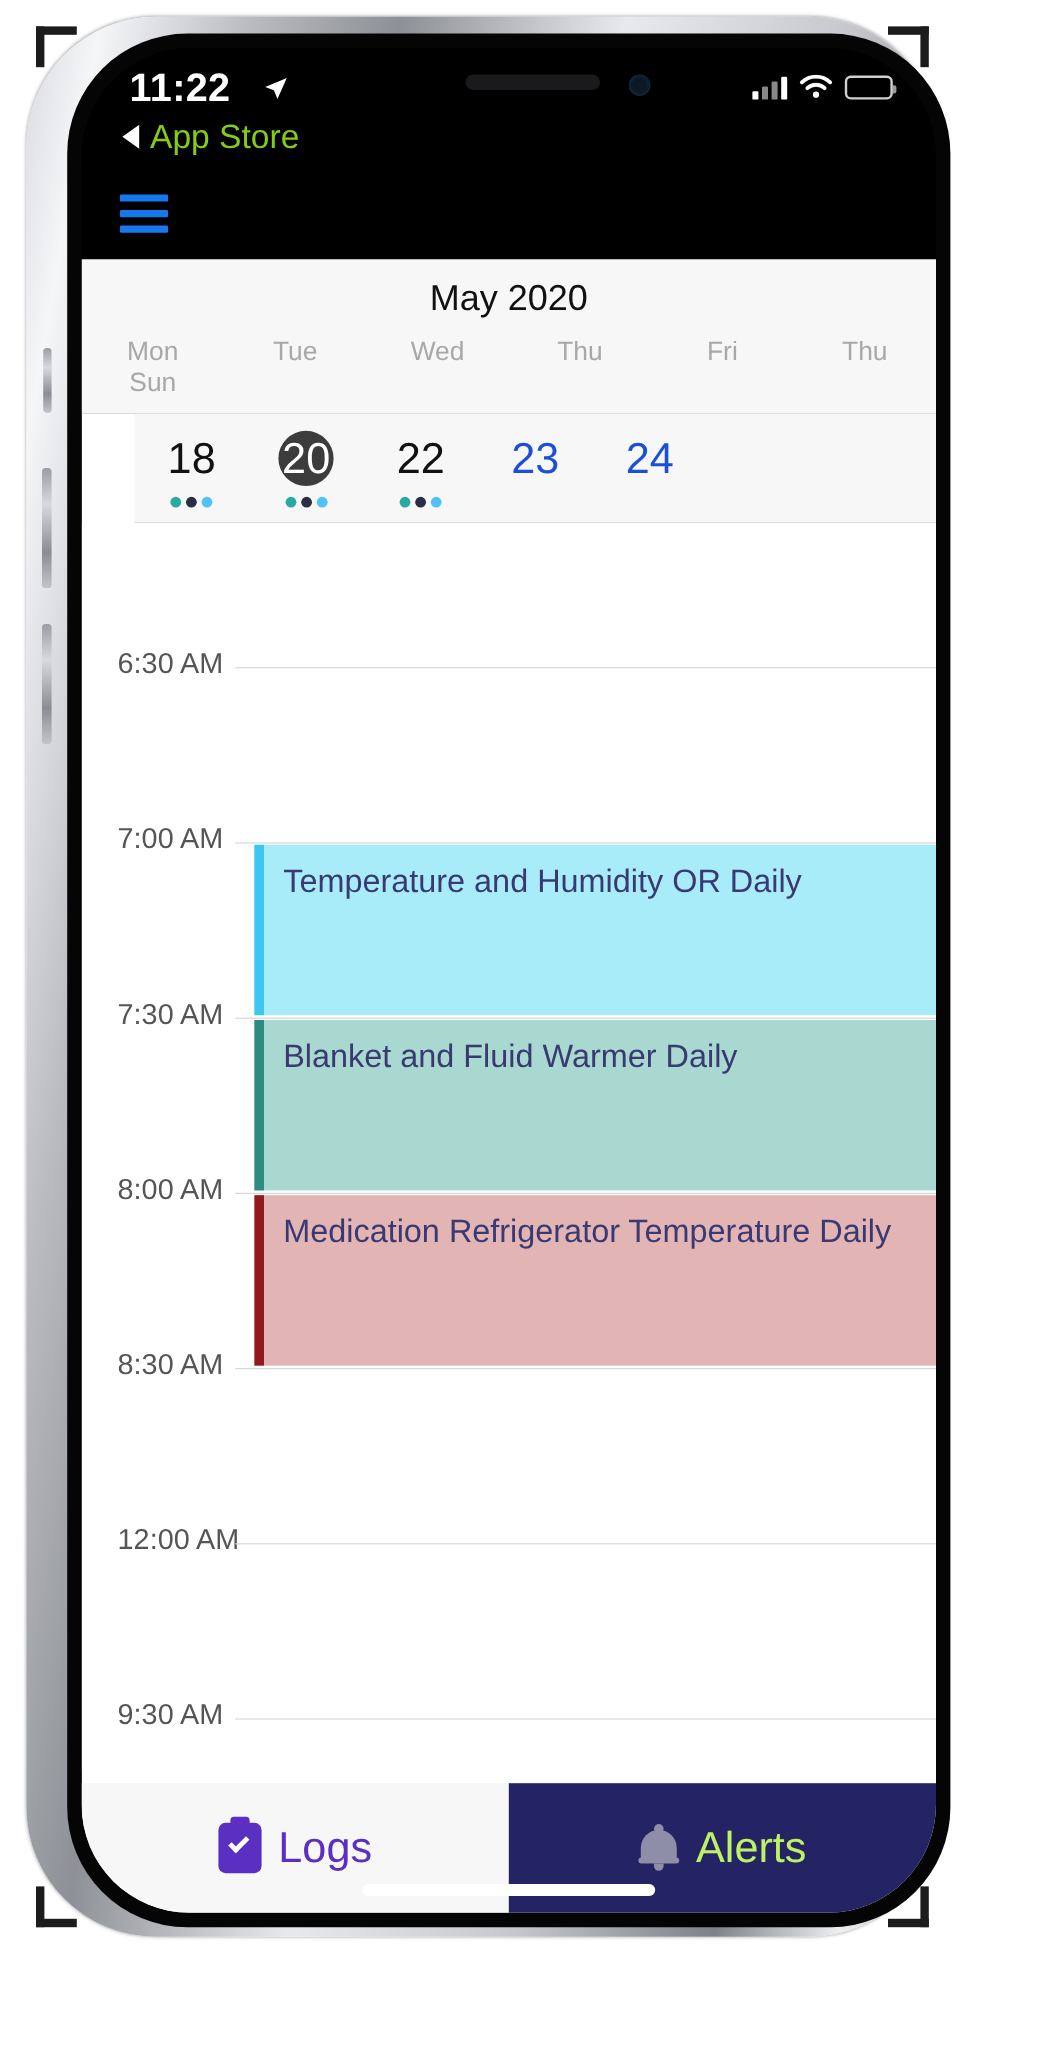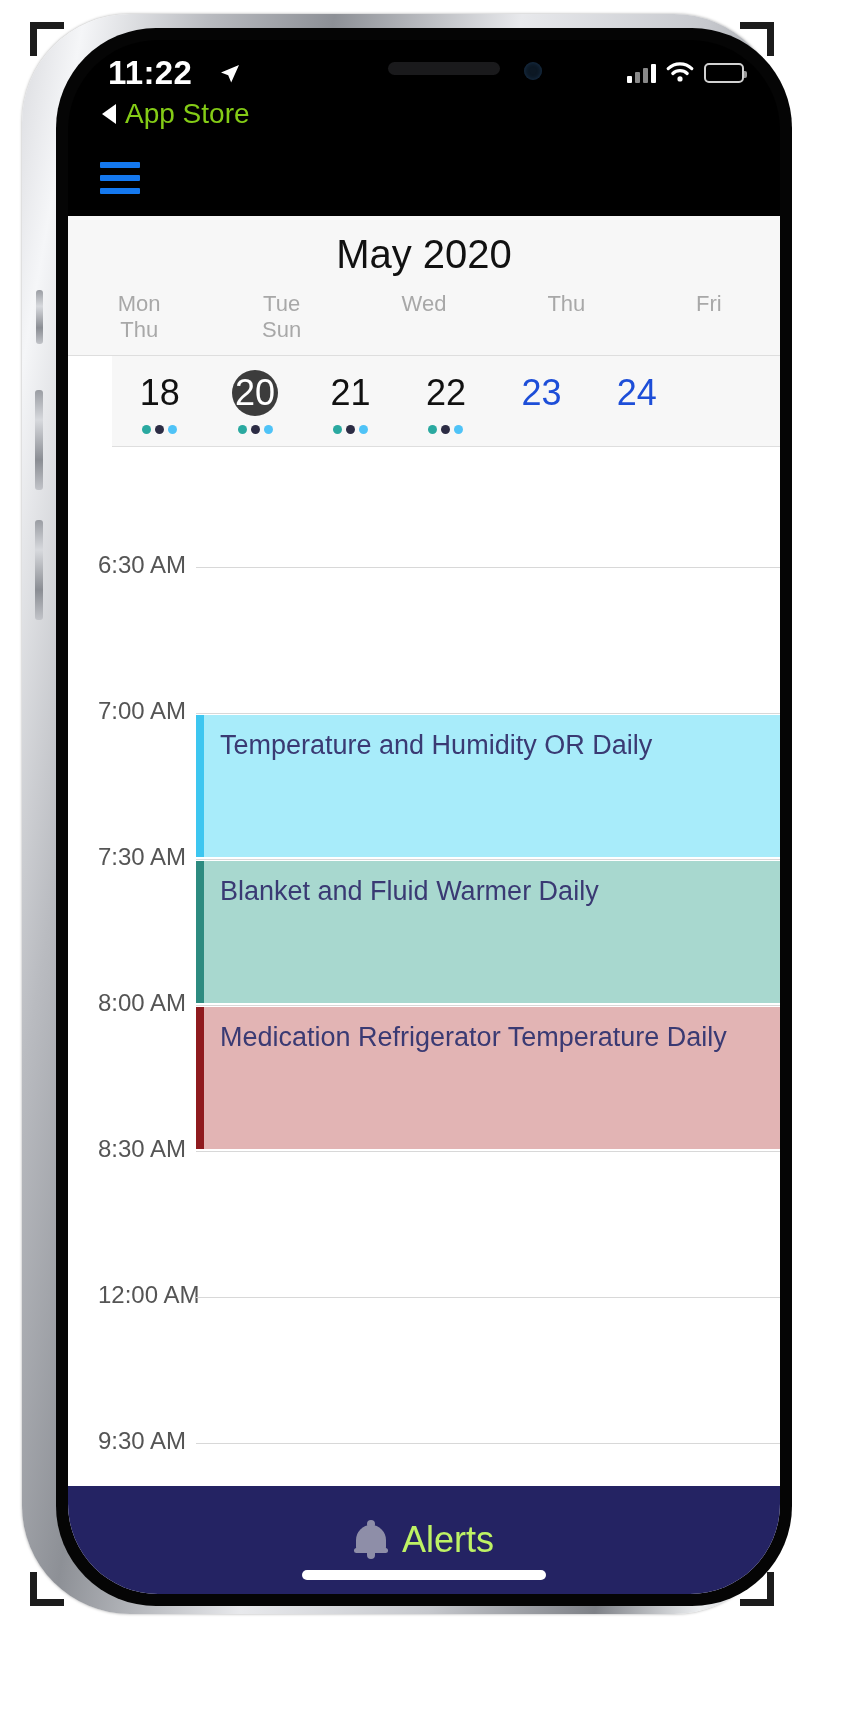--- a/index.html
+++ b/index.html
@@ -142,25 +142,25 @@
   
   #app-body {
     position: absolute; left: 0; top: 176px;
     width: 100%; bottom: 0; background: #ffffff;
     overflow: hidden;
   }
 
   
   #calendar-header { background:#f7f7f7; }
   #month-title {
-    text-align: center; font-size: 40px; color:#111;
+    text-align: center; font-size: 30px; color:#111;
     padding: 16px 0 14px;
   }
   #weekday-row {
-    display: grid; grid-template-columns: repeat(5,1fr);
+    display: grid; grid-template-columns: repeat(6,1fr);
     padding-bottom: 12px;
     border-bottom: 1px solid #dedede;
   }
   .weekday-label {
     text-align:center; font-size:22px; color:#a8a8a8;
   }
   #date-row {
     display: grid; grid-template-columns: repeat(7,1fr);
     background:#f7f7f7; padding: 14px 0 12px;
     border-bottom: 1px solid #dedede;
@@ -189,21 +189,21 @@
   .hour-row { position: absolute; left:0; width:100%; height:1px; }
   .hour-label {
     position:absolute; left:30px; top:-16px;
     font-size:24px; color:#555; white-space:nowrap;
   }
   .hour-line {
     position:absolute; left:128px; right:0; top:0;
     height:1px; background:#d8d8d8;
   }
   .event {
-    position:absolute; left:128px; right:0;
+    position:absolute; left:144px; right:0;
     border-left: 8px solid #000;
     display:flex; align-items:flex-start;
     padding: 14px 0 0 16px;
     cursor:pointer;
   }
   .event-title {
     font-size: 27px; color:#3a3a73; line-height:1.25;
     white-space: nowrap;
   }
 
@@ -354,28 +354,20 @@
           </div>
           <div class="date-cell selected">
             <div class="date-num" style="background: rgb(60, 60, 60);">20</div>
             <div class="dot-group">
               <span class="dot" style="background: rgb(42, 169, 160);"></span>
               <span class="dot" style="background: rgb(44, 44, 68);"></span>
               <span class="dot" style="background: rgb(79, 195, 247);"></span>
             </div>
           </div>
           <div class="date-cell">
-            <div class="date-num">21</div>
-            <div class="dot-group">
-              <span class="dot" style="background: rgb(42, 169, 160);"></span>
-              <span class="dot" style="background: rgb(44, 44, 68);"></span>
-              <span class="dot" style="background: rgb(79, 195, 247);"></span>
-            </div>
-          </div>
-          <div class="date-cell">
             <div class="date-num">22</div>
             <div class="dot-group">
               <span class="dot" style="background: rgb(42, 169, 160);"></span>
               <span class="dot" style="background: rgb(44, 44, 68);"></span>
               <span class="dot" style="background: rgb(79, 195, 247);"></span>
             </div>
           </div>
           <div class="date-cell weekend">
             <div class="date-num">23</div>
             <div class="dot-group"></div>
@@ -422,20 +414,28 @@
             <span class="event-title" style="color: rgb(58, 58, 115);">Blanket and Fluid Warmer Daily</span>
           </div>
           <div class="event" style="top: 560px; height: 142px; background: rgb(226, 180, 180); border-left-color: rgb(143, 26, 30);">
             <span class="event-title" style="color: rgb(58, 58, 115);">Medication Refrigerator Temperature Daily</span>
           </div>
         </div>
 
     </div>
 
     <div id="tab-bar">
+        <div class="tab" id="tab-logs" style="background: rgb(247, 247, 247);">
+          <span class="clipboard-icon">
+            <span class="board"></span>
+            <span class="clip"></span>
+            <span class="check"></span>
+          </span>
+          <span class="tab-label" style="color: rgb(90, 47, 194);">Logs</span>
+        </div>
         <div class="tab" id="tab-alerts" style="background: rgb(36, 35, 99);">
           <span class="bell-icon">
             <span class="knob"></span>
             <span class="body"></span>
             <span class="base"></span>
             <span class="clapper"></span>
           </span>
           <span class="tab-label" style="color: #bef264;">Alerts</span>
         </div>
       </div>

